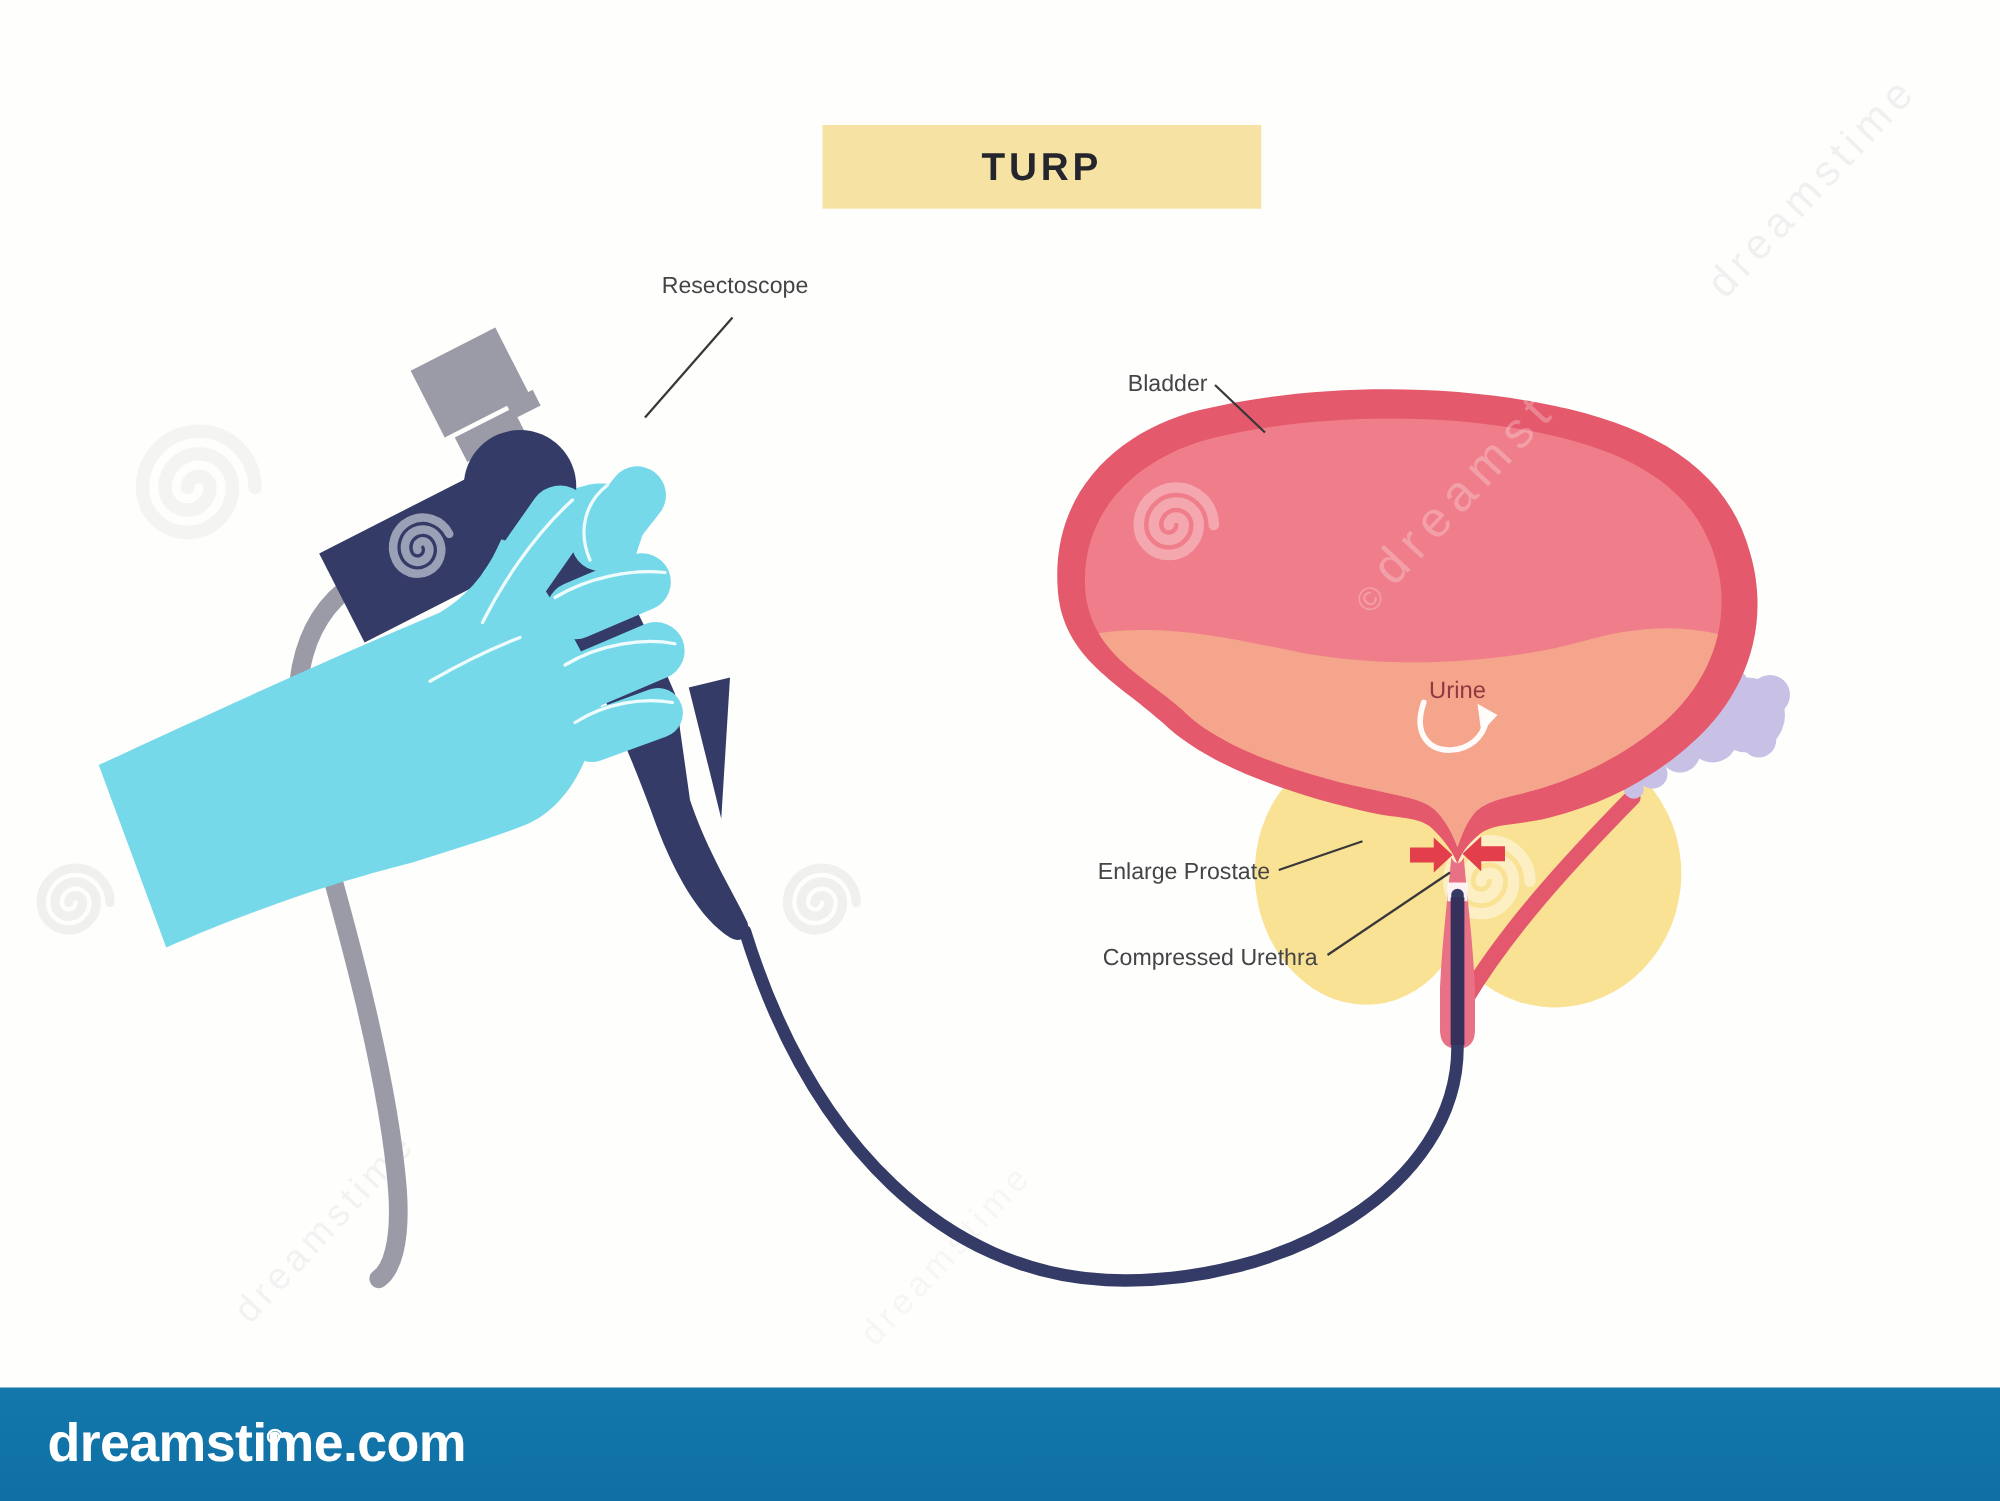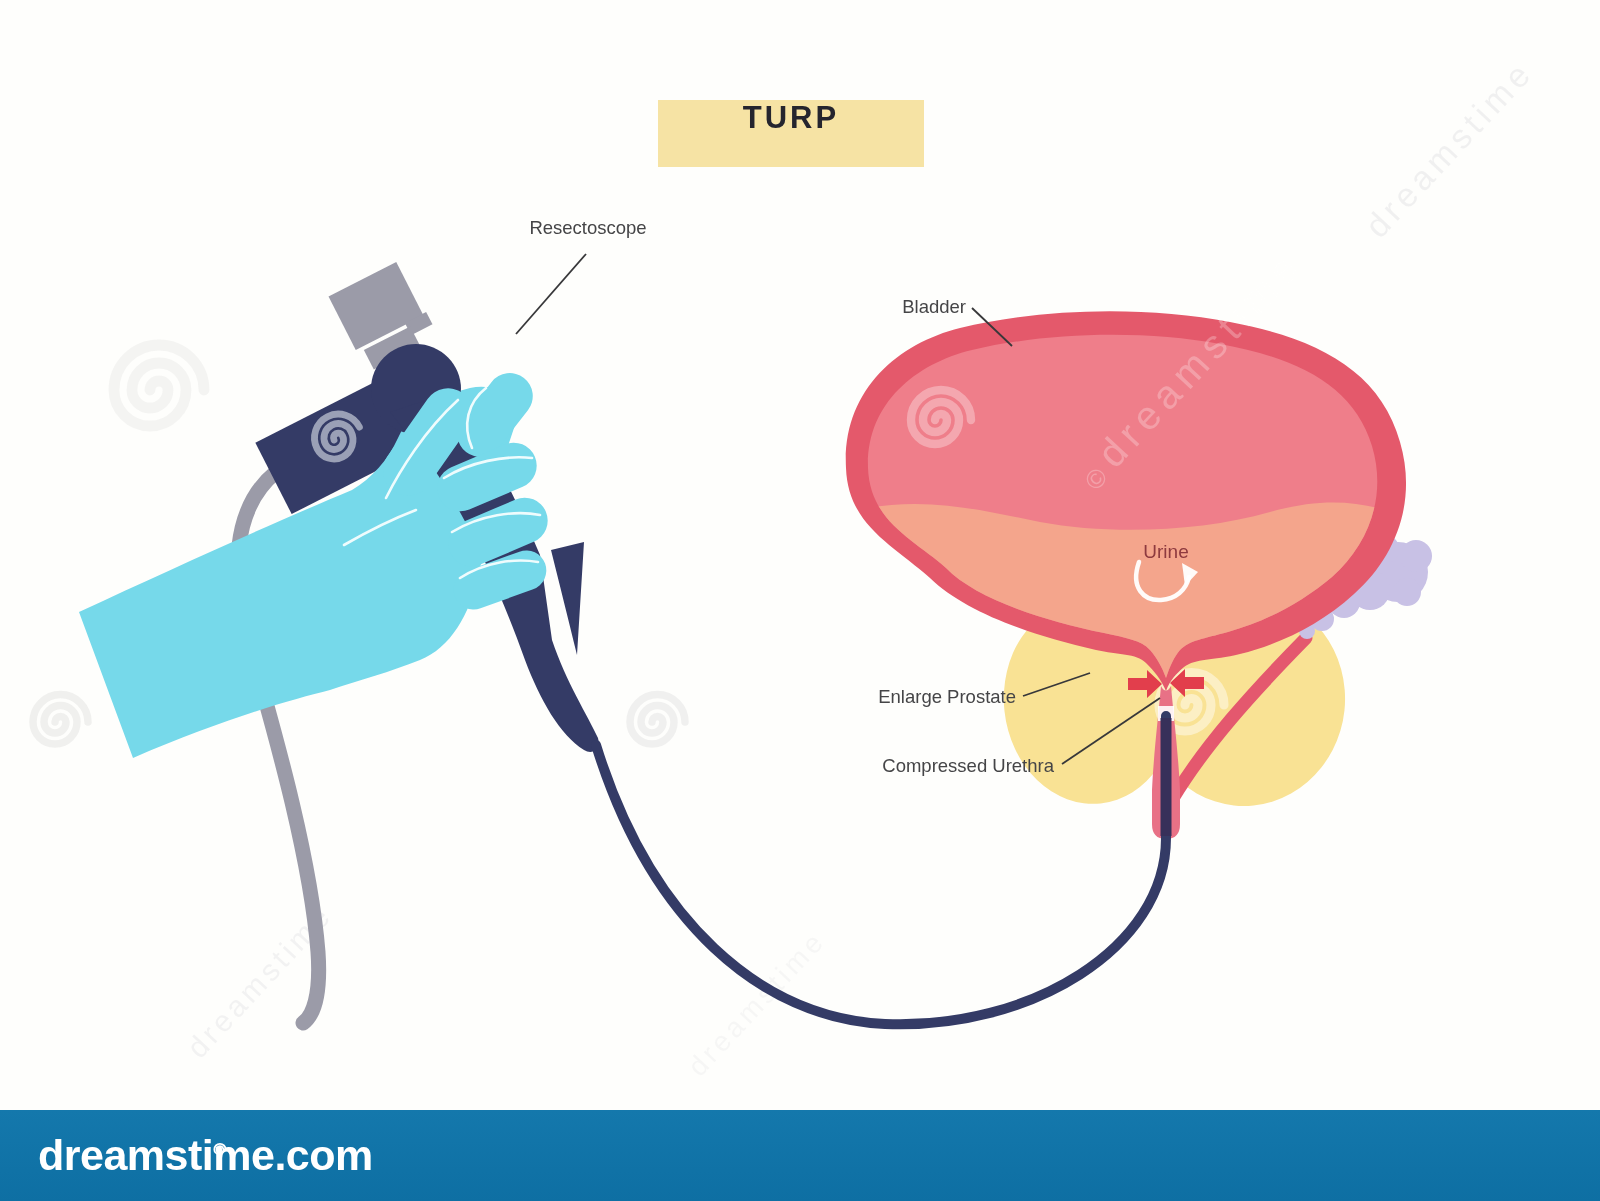--- a/index.html
+++ b/index.html
@@ -2,22 +2,22 @@
 <html><head>
 <meta charset="utf-8">
 <style>
   html,body{margin:0;padding:0;background:#fff;}
   #canvas{
     position:relative;width:1600px;height:1201px;overflow:hidden;
     background:#fefefc;font-family:"Liberation Sans",sans-serif;
   }
   
   .banner{
-    position:absolute;left:658px;top:100px;width:266px;height:67px;
-    background:#f6e3a4;display:flex;justify-content:center;
+    position:absolute;left:658px;top:100px;width:351px;height:67px;
+    background:#f6e3a4;display:flex;align-items:center;justify-content:center;
   }
   .banner span{
     font-size:31px;font-weight:bold;letter-spacing:3px;color:#25252e;
   }
   
   .art{position:absolute;left:0;top:0;}
   
   .footer{
     position:absolute;left:0;top:1110px;width:1600px;height:91px;
     background:linear-gradient(#1478ac,#0e6fa3);

